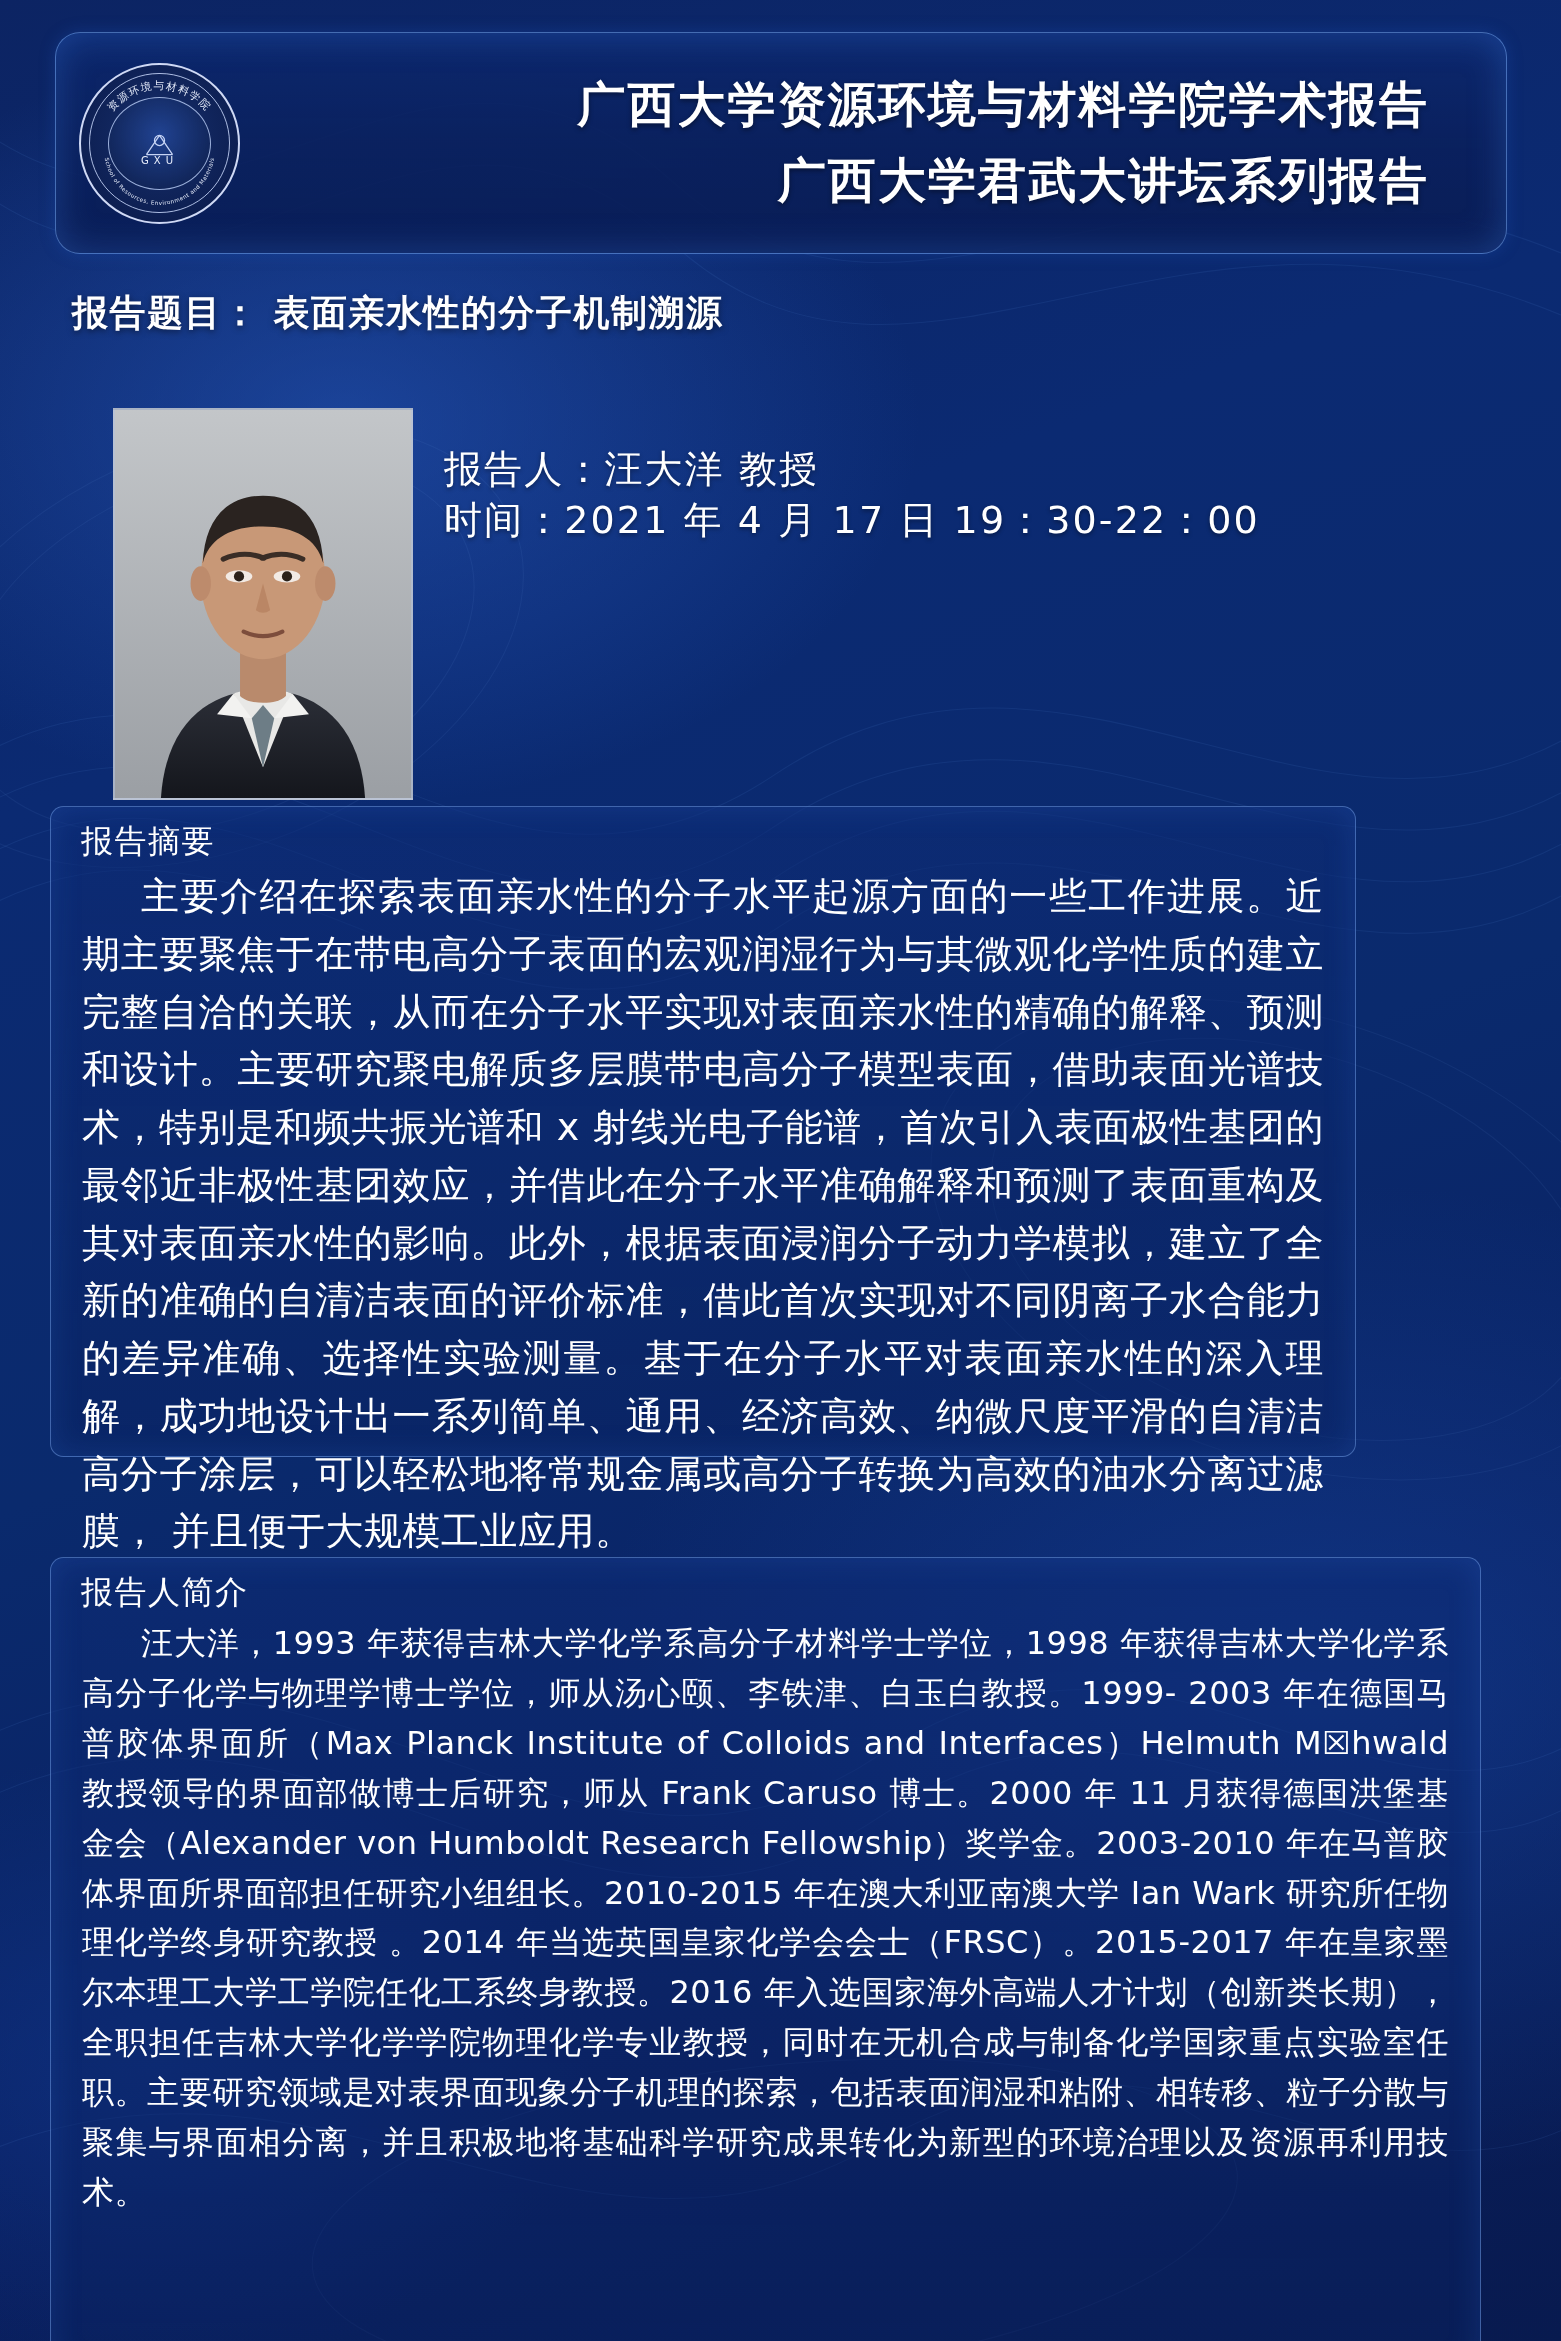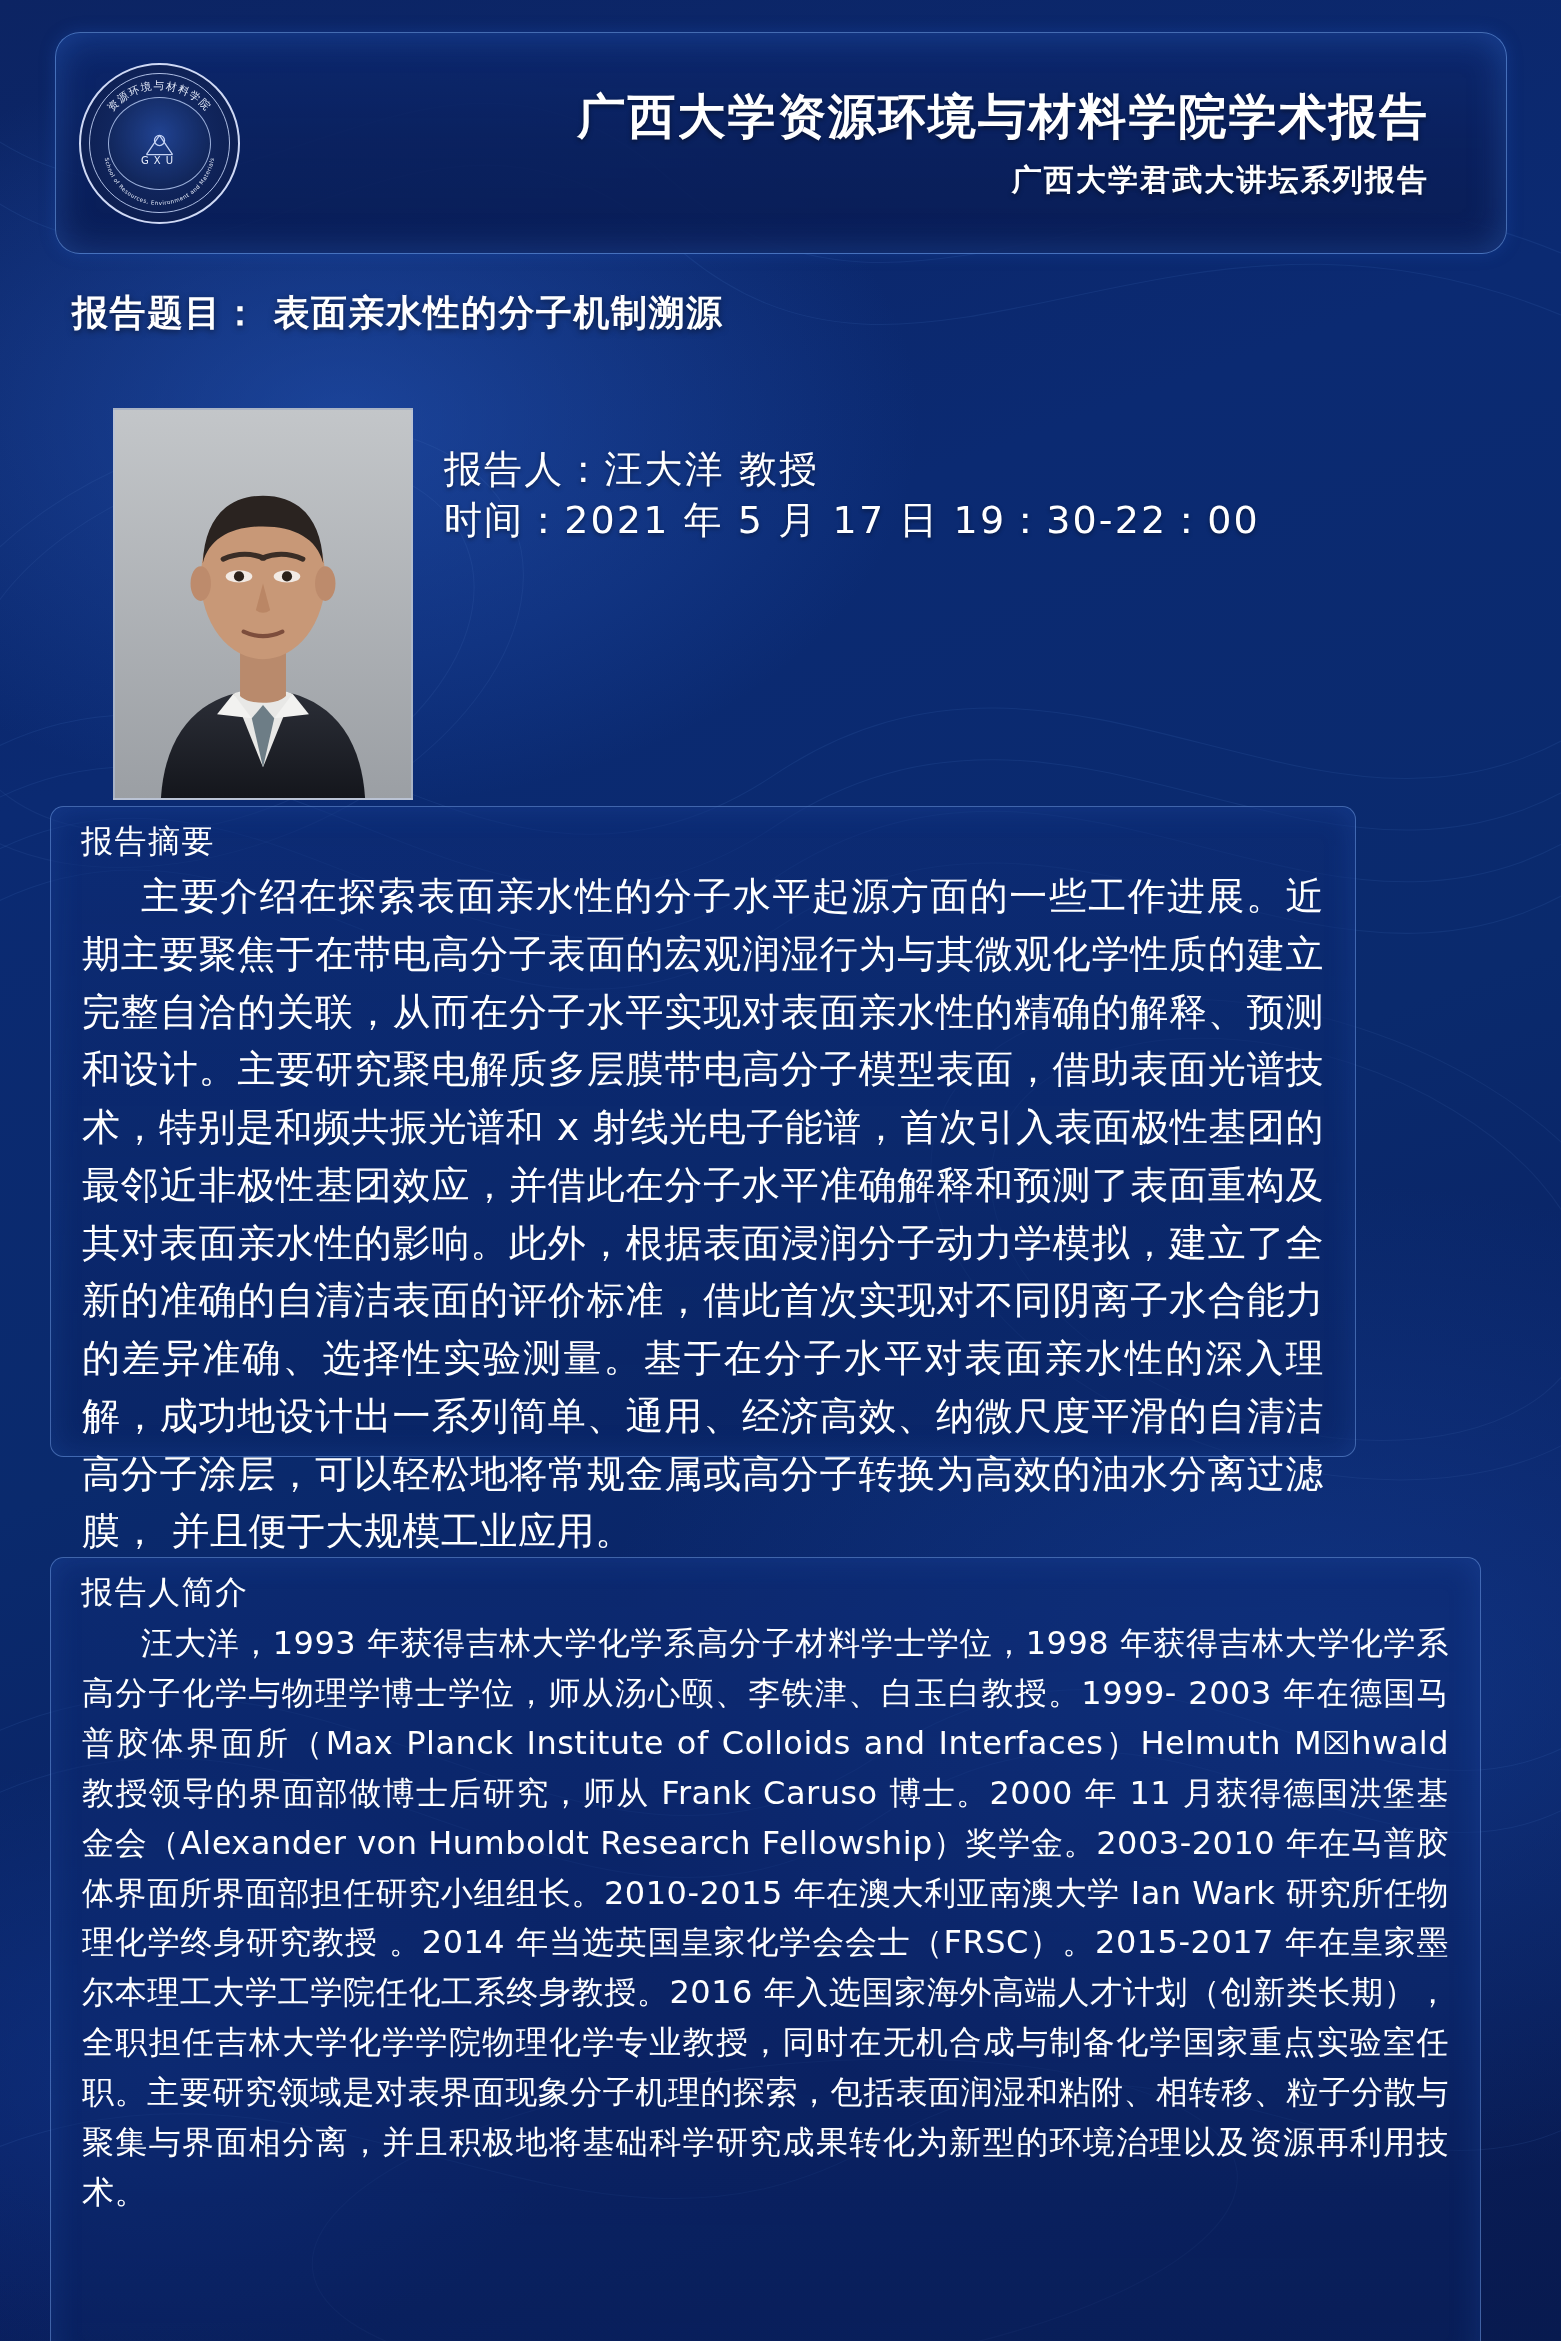--- a/index.html
+++ b/index.html
@@ -70,21 +70,21 @@
     gap: 11.4px;
     padding-right: 77px;
   }
   .header-title-1 {
     font-size: 48px; font-weight: 700; color: #ffffff;
     letter-spacing: 2.1px;
     text-shadow: 0 1.5px 5.2px rgba(0,0,0,0.45);
     font-family: "DejaVu Sans", "Liberation Sans", sans-serif;
   }
   .header-title-2 {
-    font-size: 30px; font-weight: 700; color: #ffffff;
+    font-size: 48px; font-weight: 700; color: #ffffff;
     letter-spacing: 2.1px;
     text-shadow: 0 1.5px 5.2px rgba(0,0,0,0.45);
   }
 
   
   .talk-title {
     position: absolute; left: 72px; top: 289px; width: 1425px;
     font-size: 36px; font-weight: 700; color: #ffffff;
     letter-spacing: 1.5px;
     text-shadow: 0 2.1px 6.2px rgba(0,0,0,0.5);
@@ -240,21 +240,21 @@
 
       <path d="M252,434 q38,18 76,0" stroke="#7c4d3c" stroke-width="8" fill="none" stroke-linecap="round"></path>
 
       <path d="M232,556 L200,596 L268,604 Z" fill="#f2f2f0"></path>
       <path d="M348,556 L380,596 L312,604 Z" fill="#f2f2f0"></path>
     </svg>
   </div>
 
   <div class="meta">
     <div class="meta-line">报告人：汪大洋 教授</div>
-    <div class="meta-line">时间：2021 年 5 月 17 日 19：30-22：00</div>
+    <div class="meta-line">时间：2021 年 4 月 17 日 19：30-22：00</div>
   </div>
 
   <div class="panel" id="panel-abstract">
     <div class="panel-heading">报告摘要</div>
     <div class="panel-body">主要介绍在探索表面亲水性的分子水平起源方面的一些工作进展。近期主要聚焦于在带电高分子表面的宏观润湿行为与其微观化学性质的建立完整自洽的关联，从而在分子水平实现对表面亲水性的精确的解释、预测和设计。主要研究聚电解质多层膜带电高分子模型表面，借助表面光谱技术，特别是和频共振光谱和 x 射线光电子能谱，首次引入表面极性基团的最邻近非极性基团效应，并借此在分子水平准确解释和预测了表面重构及其对表面亲水性的影响。此外，根据表面浸润分子动力学模拟，建立了全新的准确的自清洁表面的评价标准，借此首次实现对不同阴离子水合能力的差异准确、选择性实验测量。基于在分子水平对表面亲水性的深入理解，成功地设计出一系列简单、通用、经济高效、纳微尺度平滑的自清洁高分子涂层，可以轻松地将常规金属或高分子转换为高效的油水分离过滤膜， 并且便于大规模工业应用。</div>
   </div>
 
   <div class="panel" id="panel-bio">
     <div class="panel-heading">报告人简介</div>
     <div class="panel-body">汪大洋，1993 年获得吉林大学化学系高分子材料学士学位，1998 年获得吉林大学化学系高分子化学与物理学博士学位，师从汤心颐、李铁津、白玉白教授。1999- 2003 年在德国马普胶体界面所（Max Planck Institute of Colloids and Interfaces）Helmuth M☒hwald 教授领导的界面部做博士后研究，师从 Frank Caruso 博士。2000 年 11 月获得德国洪堡基金会（Alexander von Humboldt Research Fellowship）奖学金。2003-2010 年在马普胶体界面所界面部担任研究小组组长。2010-2015 年在澳大利亚南澳大学 Ian Wark 研究所任物理化学终身研究教授 。2014 年当选英国皇家化学会会士（FRSC）。2015-2017 年在皇家墨尔本理工大学工学院任化工系终身教授。2016 年入选国家海外高端人才计划（创新类长期），全职担任吉林大学化学学院物理化学专业教授，同时在无机合成与制备化学国家重点实验室任职。主要研究领域是对表界面现象分子机理的探索，包括表面润湿和粘附、相转移、粒子分散与聚集与界面相分离，并且积极地将基础科学研究成果转化为新型的环境治理以及资源再利用技术。</div>

